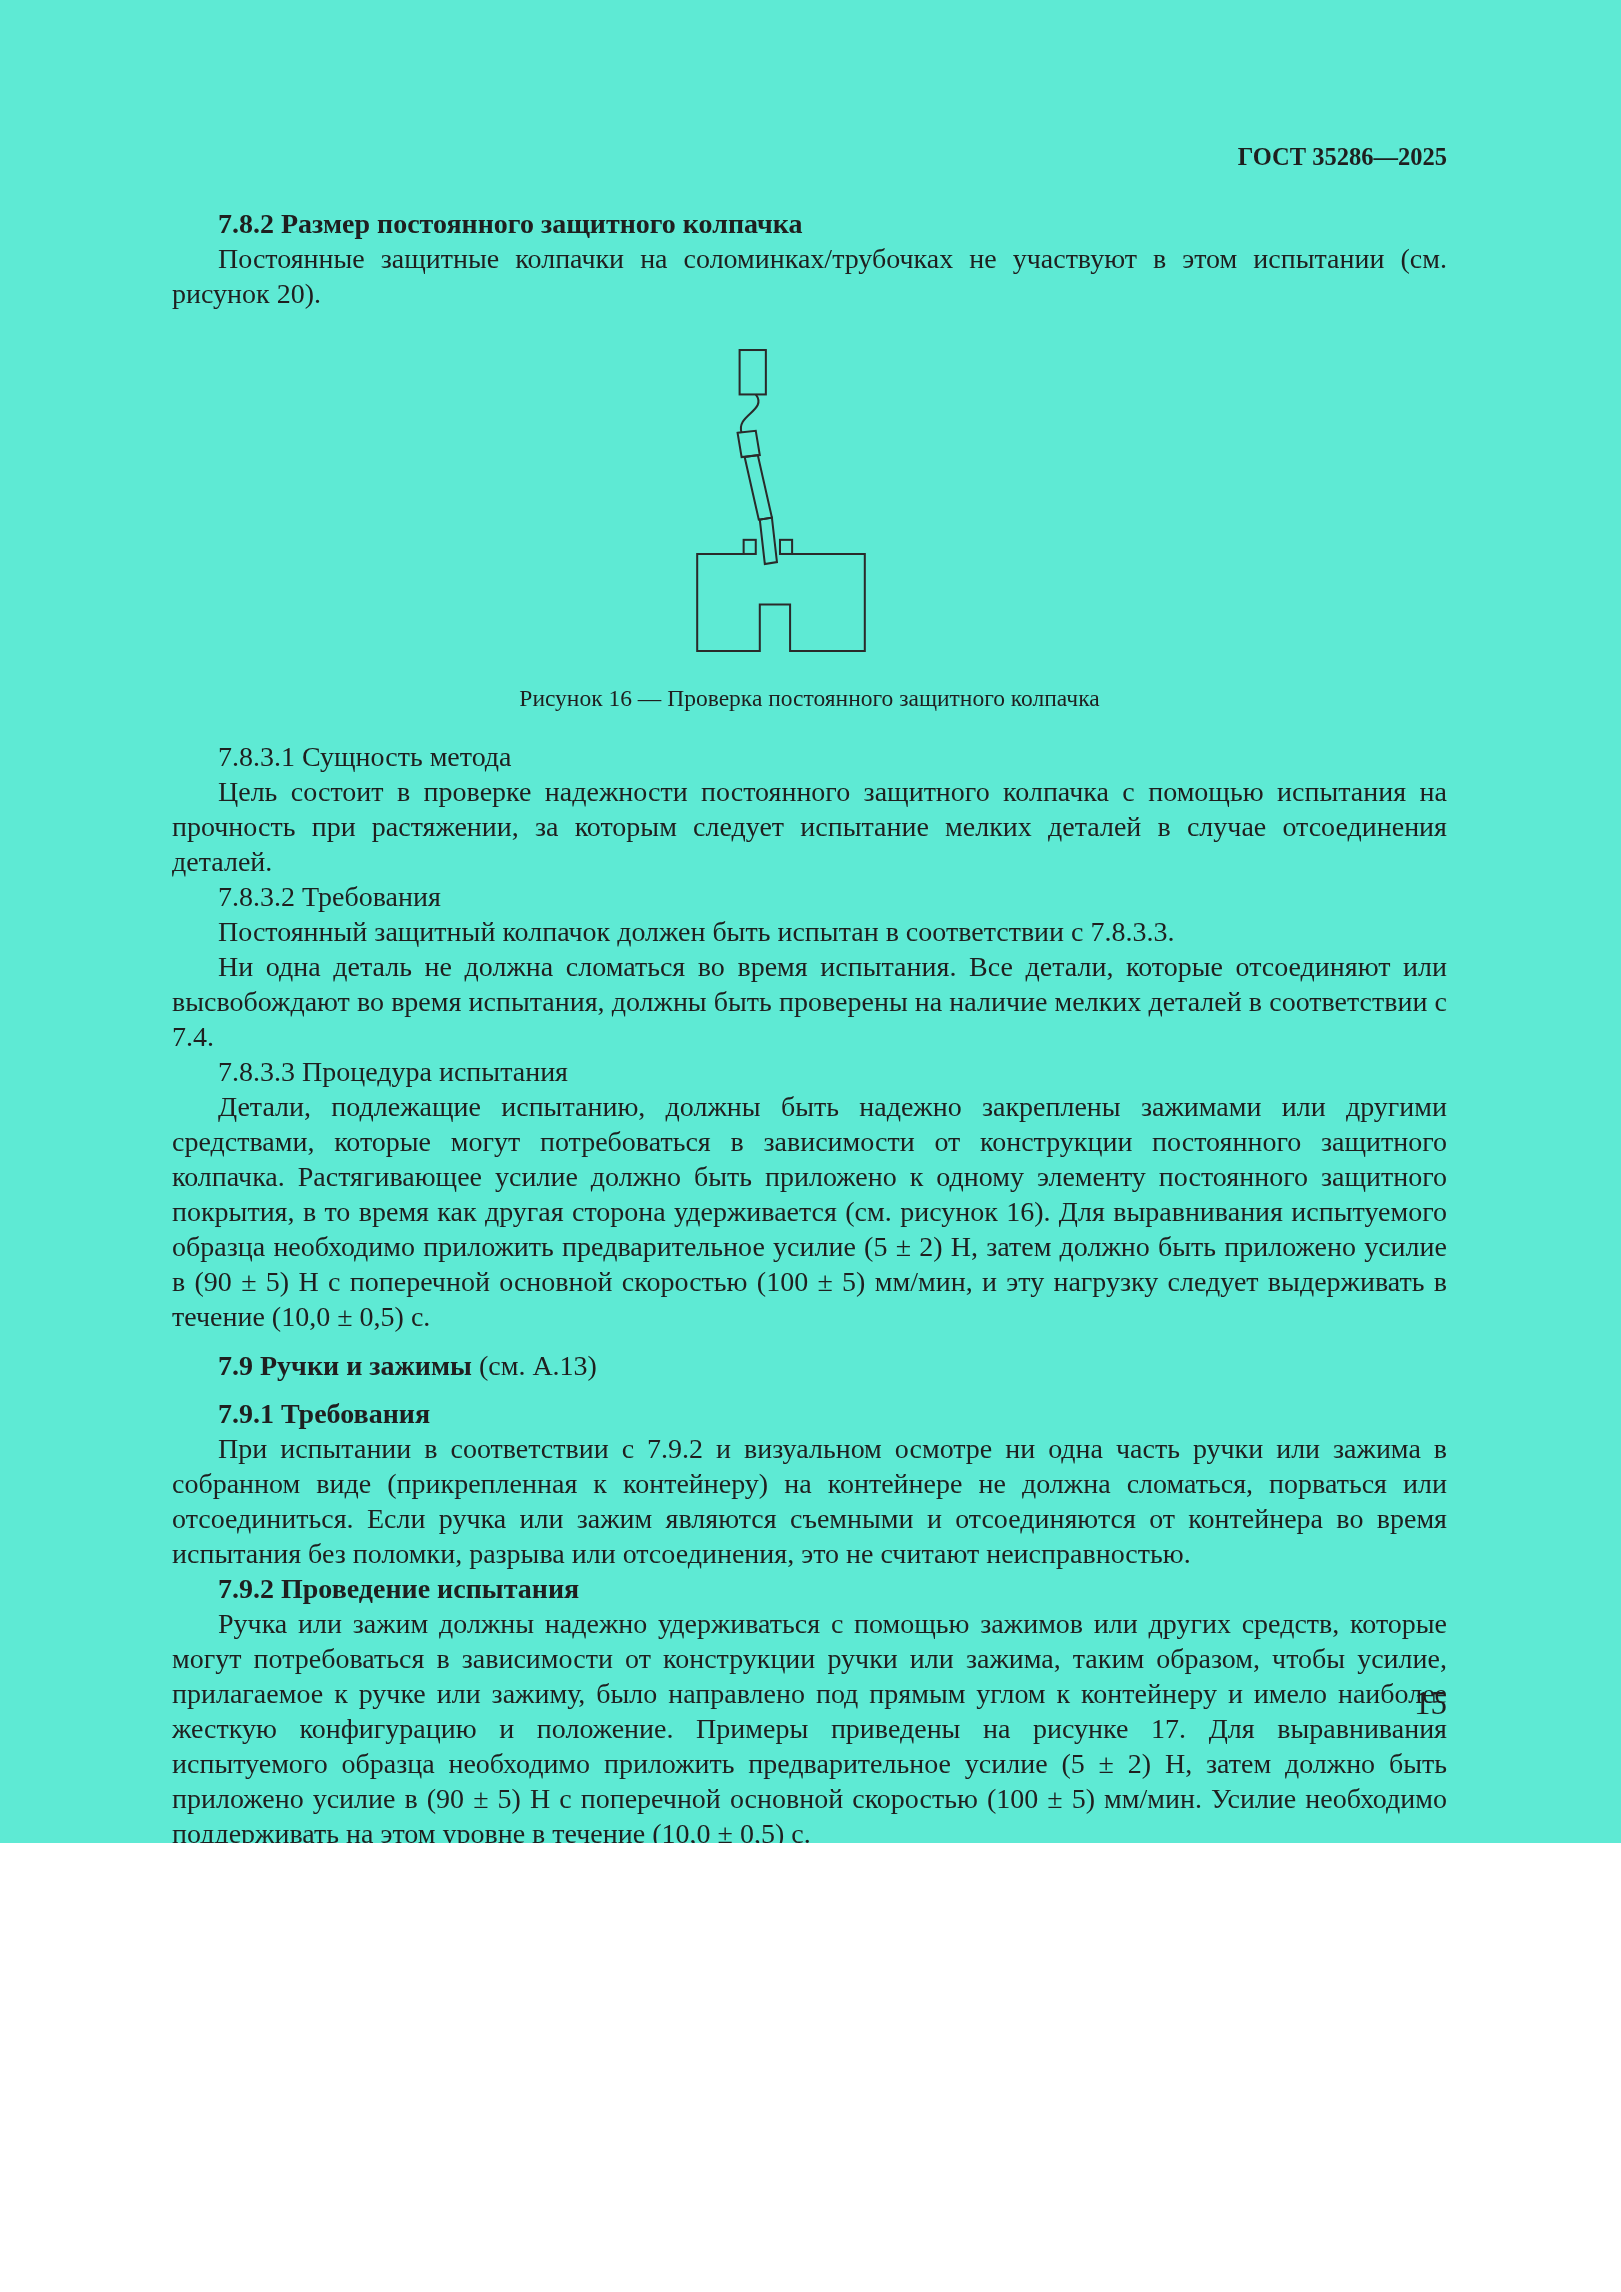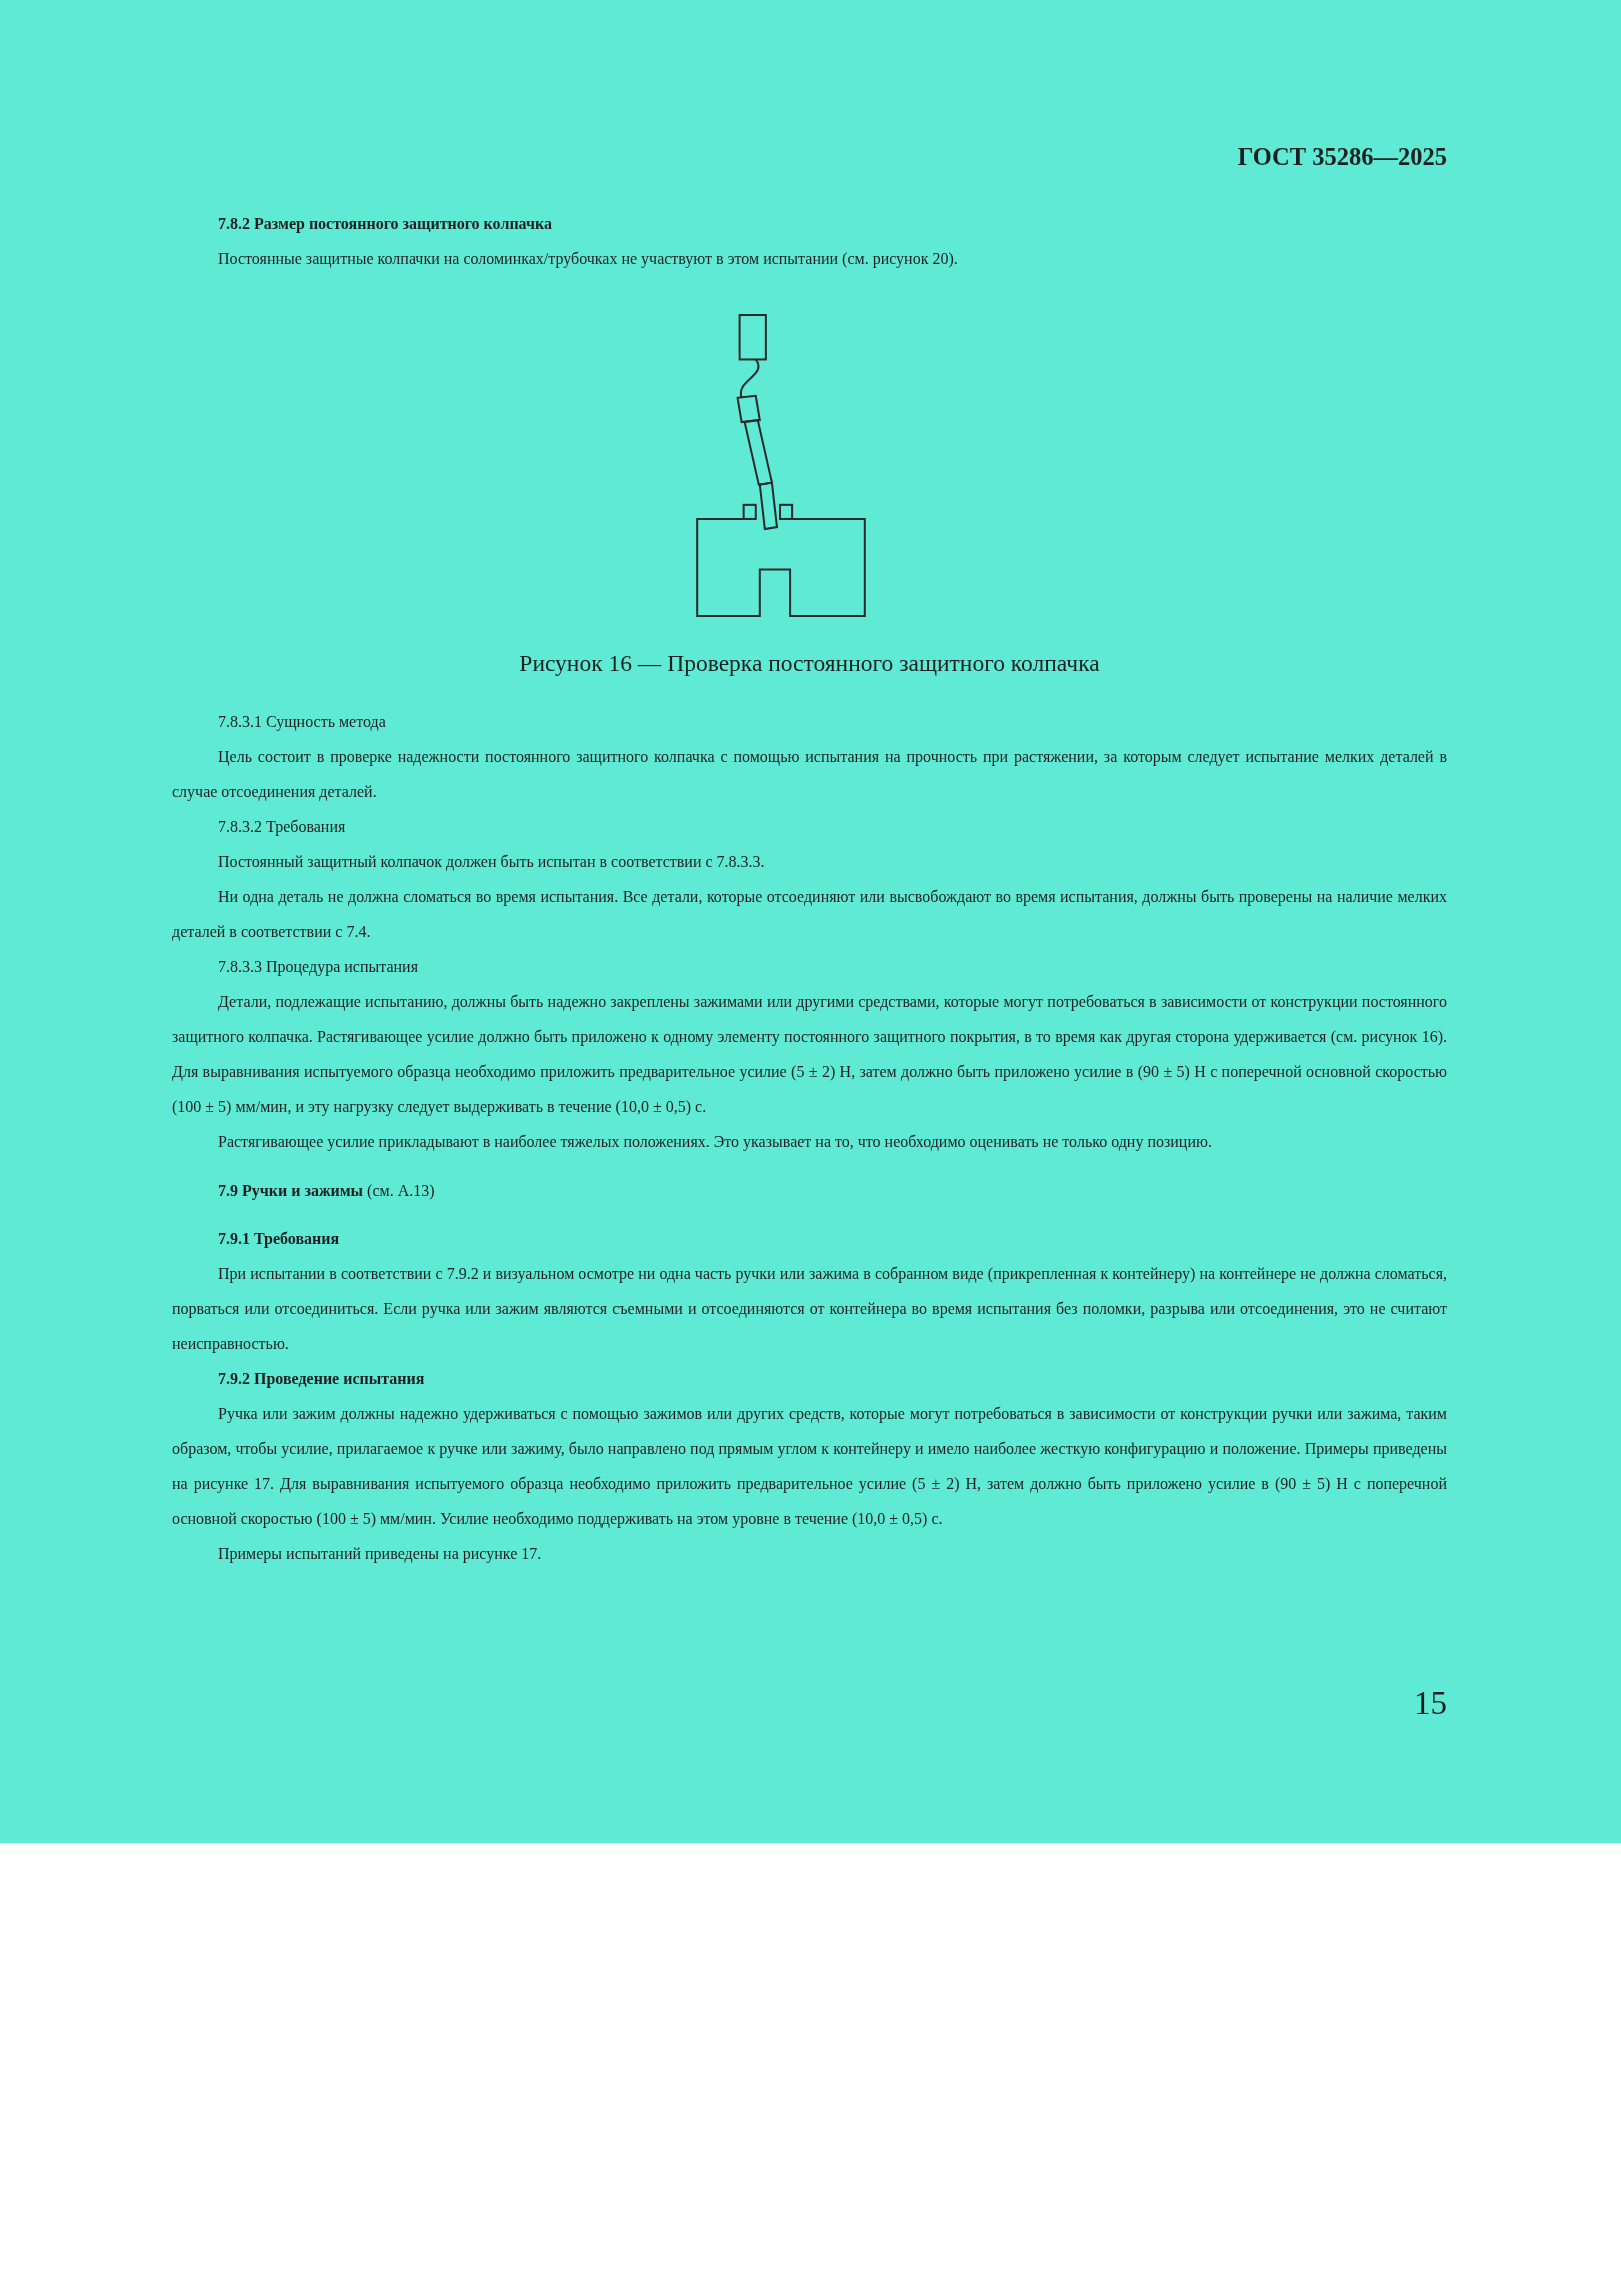--- a/index.html
+++ b/index.html
@@ -21,21 +21,21 @@
     top: 142px;
   }
   .doc-header {
     text-align: right;
     font-weight: 700;
     font-size: 24.5px;
     line-height: 29px;
     margin-bottom: 35px;
   }
   .p, .h {
-    font-size: 16px;
+    font-size: 28px;
     line-height: 35px;
     text-indent: 46px;
     text-align: justify;
   }
   .h { font-weight: 700; }
   .h .normal { font-weight: 400; }
   .figure {
     margin: 37px 0 0 0;
     display: flex;
     flex-direction: column;
@@ -92,21 +92,20 @@
       <figcaption class="figcaption">Рисунок 16 — Проверка постоянного защитного колпачка</figcaption>
     </figure>
 
     <p class="p">7.8.3.1 Сущность метода</p>
     <p class="p">Цель состоит в проверке надежности постоянного защитного колпачка с помощью испытания на прочность при растяжении, за которым следует испытание мелких деталей в случае отсоединения деталей.</p>
     <p class="p">7.8.3.2 Требования</p>
     <p class="p">Постоянный защитный колпачок должен быть испытан в соответствии с 7.8.3.3.</p>
     <p class="p">Ни одна деталь не должна сломаться во время испытания. Все детали, которые отсоединяют или высвобождают во время испытания, должны быть проверены на наличие мелких деталей в соответствии с 7.4.</p>
     <p class="p">7.8.3.3 Процедура испытания</p>
     <p class="p">Детали, подлежащие испытанию, должны быть надежно закреплены зажимами или другими средствами, которые могут потребоваться в зависимости от конструкции постоянного защитного колпачка. Растягивающее усилие должно быть приложено к одному элементу постоянного защитного покрытия, в то время как другая сторона удерживается (см. рисунок 16). Для выравнивания испытуемого образца необходимо приложить предварительное усилие (5 ± 2) Н, затем должно быть приложено усилие в (90 ± 5) Н с поперечной основной скоростью (100 ± 5) мм/мин, и эту нагрузку следует выдерживать в течение (10,0 ± 0,5) с.</p>
-    <p class="p">Растягивающее усилие прикладывают в наиболее тяжелых положениях. Это указывает на то, что необходимо оценивать не только одну позицию.</p>
 
     <div class="h mt-79"><span>7.9 Ручки и зажимы</span><span class="normal"> (см. А.13)</span></div>
 
     <div class="h mt-791">7.9.1 Требования</div>
     <p class="p">При испытании в соответствии с 7.9.2 и визуальном осмотре ни одна часть ручки или зажима в собранном виде (прикрепленная к контейнеру) на контейнере не должна сломаться, порваться или отсоединиться. Если ручка или зажим являются съемными и отсоединяются от контейнера во время испытания без поломки, разрыва или отсоединения, это не считают неисправностью.</p>
     <div class="h">7.9.2 Проведение испытания</div>
     <p class="p">Ручка или зажим должны надежно удерживаться с помощью зажимов или других средств, которые могут потребоваться в зависимости от конструкции ручки или зажима, таким образом, чтобы усилие, прилагаемое к ручке или зажиму, было направлено под прямым углом к контейнеру и имело наиболее жесткую конфигурацию и положение. Примеры приведены на рисунке 17. Для выравнивания испытуемого образца необходимо приложить предварительное усилие (5 ± 2) Н, затем должно быть приложено усилие в (90 ± 5) Н с поперечной основной скоростью (100 ± 5) мм/мин. Усилие необходимо поддерживать на этом уровне в течение (10,0 ± 0,5) с.</p>
     <p class="p">Примеры испытаний приведены на рисунке 17.</p>
 
   </div>

